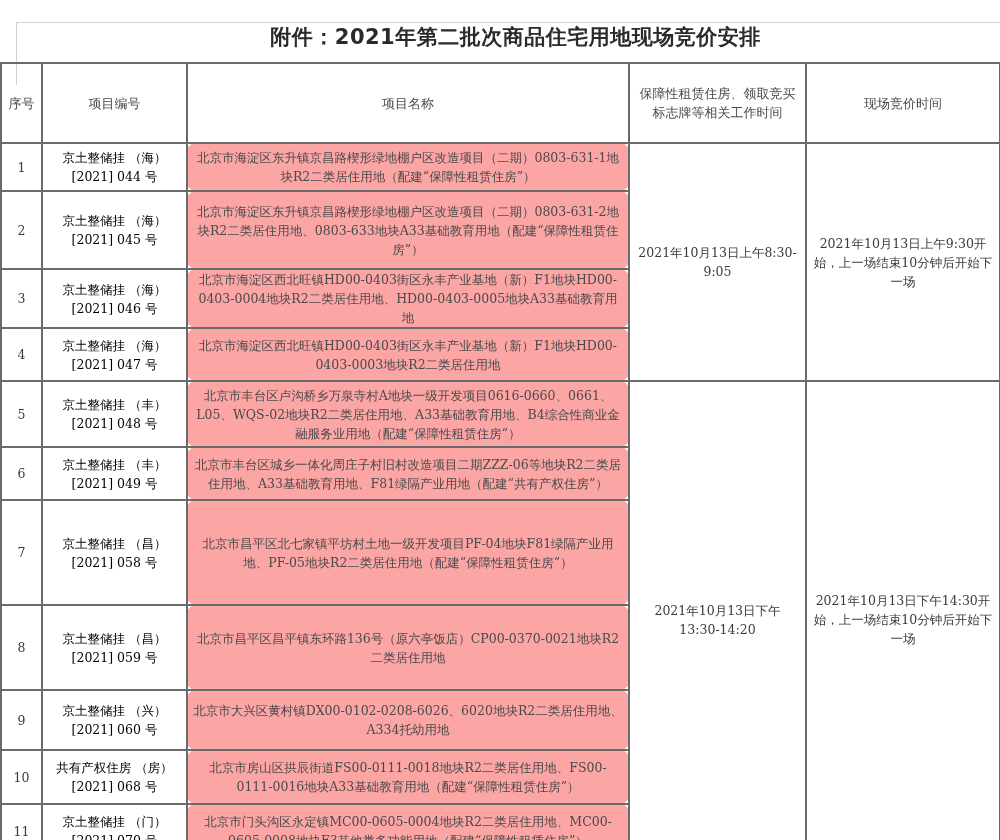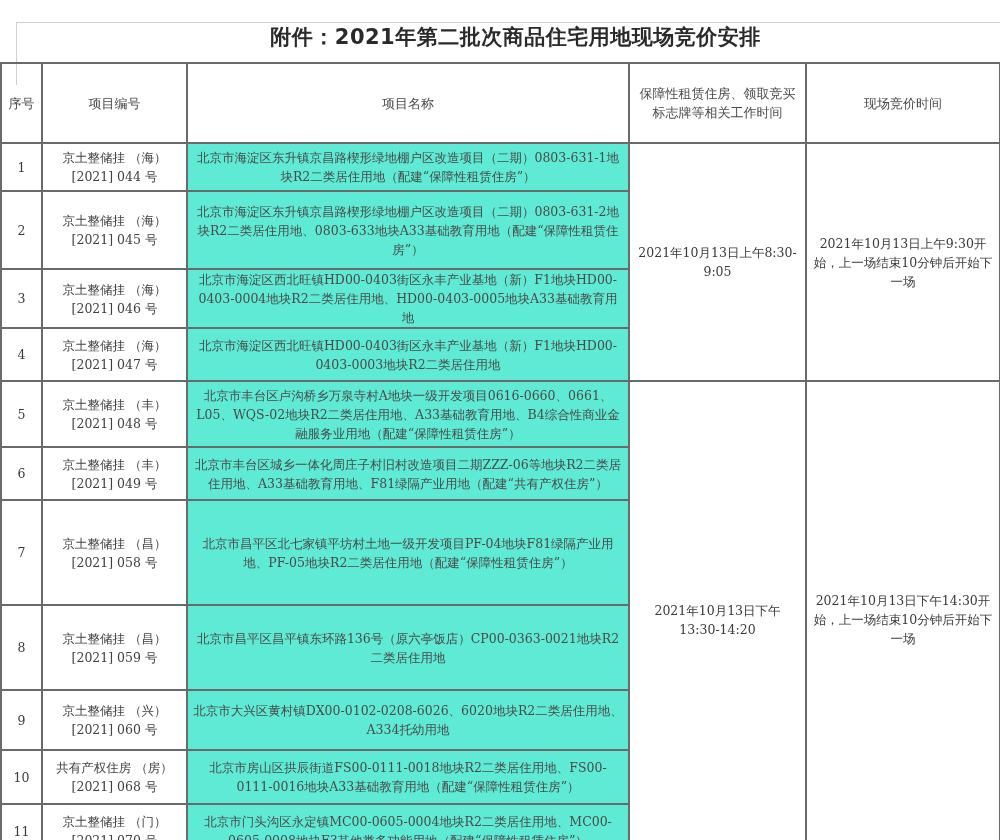--- a/index.html
+++ b/index.html
@@ -14,23 +14,23 @@
                 table-layout: fixed; width: 999px; }
   table.sched td, table.sched th { border: 2px solid #6a6a6a; text-align: center;
                 vertical-align: middle; font-size: 12.5px; line-height: 19px;
                 font-weight: normal; padding: 0 5px; overflow: hidden; }
   table.sched th { color: #4a4a4a; font-size: 13px; }
   .c-seq { width: 41px; }
   .c-code { width: 145px; }
   .c-name { width: 442px; }
   .c-check { width: 177px; }
   .c-bid { width: 194px; }
-  td.name { background: #5eead4; color: #4a4a4a; padding: 0 4px; }
+  td.name { background: #fca5a5; color: #4a4a4a; padding: 0 4px; border-radius: 9px; }
   td.seq { font-size: 14px; color: #3a3a3a; }
-  td.code { color: #404040; }
+  td.code { color: #000000; }
   td.code span { display: block; }
   td.time { color: #3a3a3a; font-size: 13px; padding: 0 6px; }
 </style>
 </head>
 <body>
 
 <div class="title-box">
   <div class="title">附件：2021年第二批次商品住宅用地现场竞价安排</div>
 </div>
 
@@ -111,21 +111,21 @@
           <span>[2021] 058 号</span>
         </td>
     <td class="name">北京市昌平区北七家镇平坊村土地一级开发项目PF-04地块F81绿隔产业用地、PF-05地块R2二类居住用地（配建“保障性租赁住房”）</td>
   </tr>
   <tr style="height:85px">
     <td class="seq">8</td>
     <td class="code">
           <span>京土整储挂 （昌）</span>
           <span>[2021] 059 号</span>
         </td>
-    <td class="name">北京市昌平区昌平镇东环路136号（原六亭饭店）CP00-0363-0021地块R2二类居住用地</td>
+    <td class="name">北京市昌平区昌平镇东环路136号（原六亭饭店）CP00-0370-0021地块R2二类居住用地</td>
   </tr>
   <tr style="height:60px">
     <td class="seq">9</td>
     <td class="code">
           <span>京土整储挂 （兴）</span>
           <span>[2021] 060 号</span>
         </td>
     <td class="name">北京市大兴区黄村镇DX00-0102-0208-6026、6020地块R2二类居住用地、A334托幼用地</td>
   </tr>
   <tr style="height:54px">

